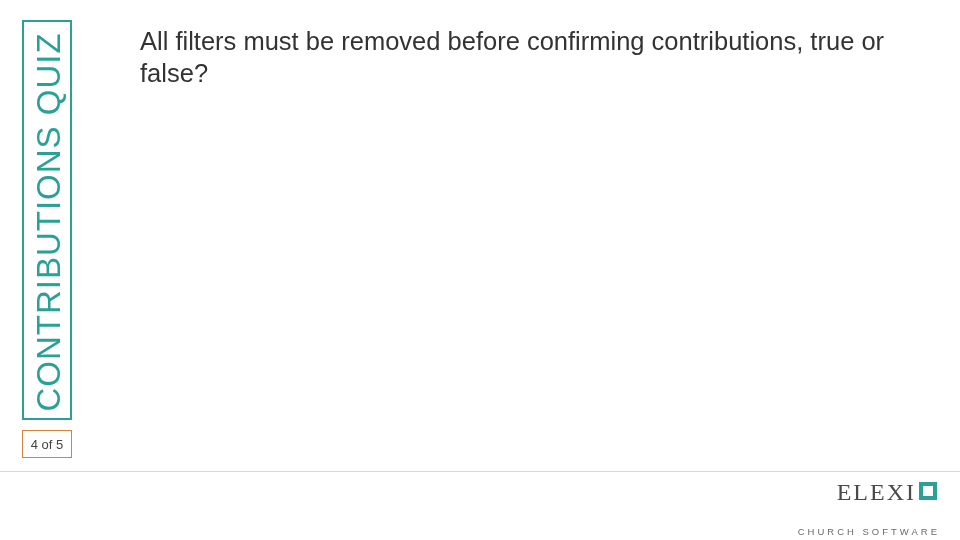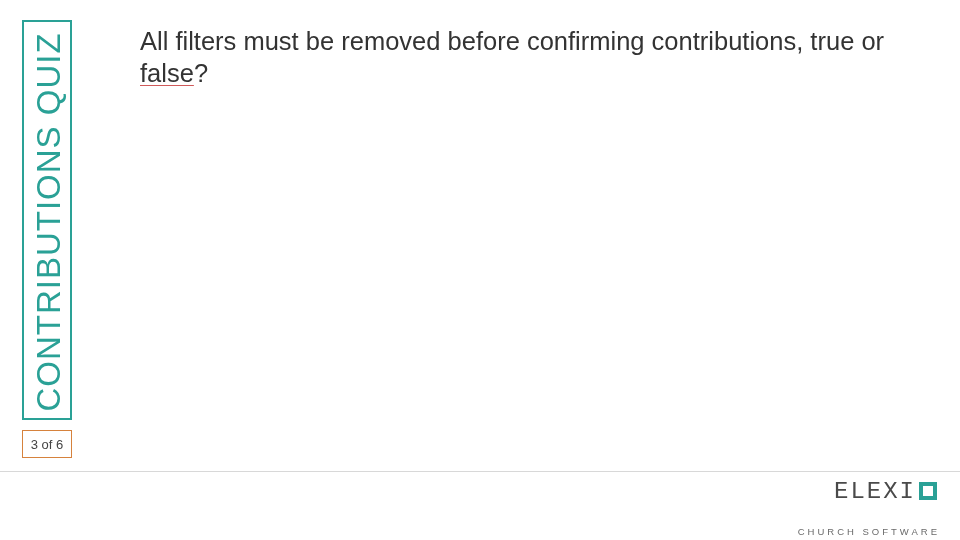--- a/index.html
+++ b/index.html
@@ -63,21 +63,20 @@
   .question {
     position: absolute;
     left: 140px;
     top: 26px;
     width: 780px;
     font-size: 25.5px;
     color: #333333;
     line-height: 1.25;
   }
   .question .underline {
-    text-decoration: underline;
     text-decoration-color: #d05a5a;
     text-decoration-thickness: 1px;
     text-underline-offset: 3px;
   }
 
   
   .divider {
     position: absolute;
     left: 0;
     right: 0;
@@ -87,21 +86,21 @@
   }
 
   
   .logo {
     position: absolute;
     right: 20px;
     top: 480px;
     text-align: right;
   }
   .logo-main {
-    font-family: Liberation Mono, monospace;
+    font-family: Liberation Serif, serif;
     font-weight: 400;
     font-size: 0; 
     line-height: 1;
     letter-spacing: 2px;
     color: #4a4a4a;
   }
   .logo-letter {
     display: inline-block;
     font-size: 24px;
     vertical-align: middle;
@@ -122,21 +121,21 @@
     margin-top: 22px;
   }
 </style>
 </head>
 <body>
 
 <div class="title-box">
   <div class="title-text">CONTRIBUTIONS QUIZ</div>
 </div>
 
-<div class="counter-box">3 of 6</div>
+<div class="counter-box">4 of 5</div>
 
 <div class="question">
   <span>All filters must be removed before confirming contributions, true or </span><span class="underline">false</span><span>?</span>
 </div>
 
 <div class="divider"></div>
 
 <div class="logo">
   <div class="logo-main">
     <span class="logo-letter">ELEXI</span><span class="logo-mark"></span>

